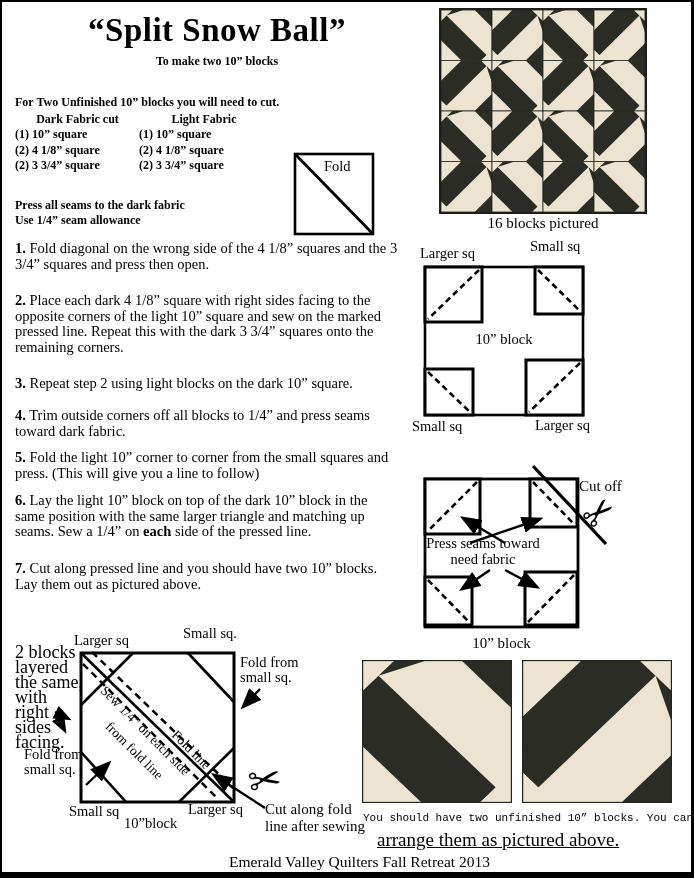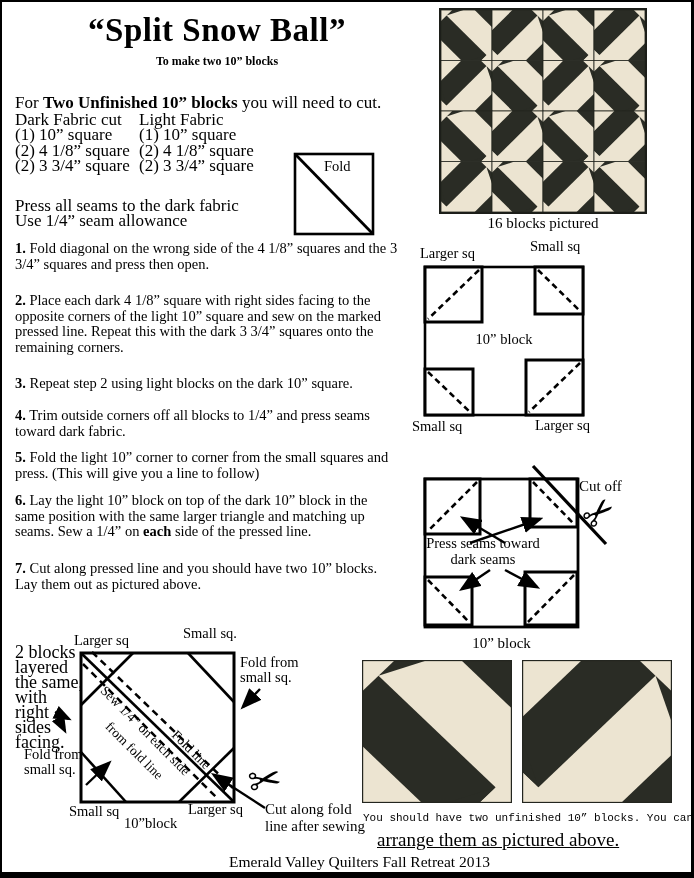--- a/index.html
+++ b/index.html
@@ -6,28 +6,28 @@
   * { box-sizing: border-box; }
   body { margin:0; background:#888; font-family:"Liberation Serif", serif; }
   .page {
     position:relative; width:694px; height:878px; margin:0 auto;
     background:#fff; border:2px solid #000; border-right-width:3px; border-bottom-width:6px;
     overflow:hidden; color:#000;
   }
   .abs { position:absolute; }
   .title { width:430px; text-align:center; font-weight:bold; font-size:33px; letter-spacing:.5px; }
   .subtitle { width:430px; text-align:center; font-weight:bold; font-size:12px; }
-  .body-text { font-size:17px; line-height:15.4px; }
+  .body-text { font-size:12px; line-height:15.4px;font-weight:bold; }
   .step { font-size:14.5px; line-height:15.5px; width:385px; }
   .lbl { font-size:14.5px; white-space:nowrap; }
   .lbl-c { font-size:14.5px; text-align:center; white-space:nowrap; }
   .rot { transform-origin:center center; white-space:nowrap; font-size:13.5px; }
   .scissors { font-family:"DejaVu Sans", sans-serif; color:#000; line-height:1; }
   svg { display:block; }
-  .col-head { white-space:nowrap; }
+  .col-head { white-space:nowrap;text-align:center; }
 </style>
 </head>
 <body>
 
 <svg width="0" height="0" style="position:absolute" aria-hidden="true">
   <defs>
     <g id="blockA">
       <rect x="0" y="0" width="100" height="100" fill="var(--light)"></rect>
       <polygon points="0,0 100,100 0,100" fill="var(--dark)"></polygon>
       <polygon points="66,0 100,0 100,34" fill="var(--dark)"></polygon>
@@ -137,21 +137,21 @@
     <line x1="154" y1="115" x2="108" y2="162" stroke="#000" stroke-width="2.6" stroke-dasharray="6 4"></line>
     <line x1="113" y1="6" x2="186" y2="84" stroke="#000" stroke-width="3.2"></line>
     <line x1="85" y1="83" x2="43" y2="58" stroke="#000" stroke-width="2.4" marker-end="url(#arrow2)"></line>
     <line x1="50" y1="83" x2="120" y2="59" stroke="#000" stroke-width="2.4" marker-end="url(#arrow2)"></line>
     <line x1="70" y1="110" x2="42" y2="129" stroke="#000" stroke-width="2.4" marker-end="url(#arrow2)"></line>
     <line x1="85" y1="110" x2="117" y2="127" stroke="#000" stroke-width="2.4" marker-end="url(#arrow2)"></line>
   </svg>
   <div class="abs lbl" style="left:577px; top:476px; font-size:15px;">Cut off</div>
   <div class="abs scissors" style="left:581px; top:492px; font-size:38px; transform:rotate(-42deg);">✂</div>
   <div class="abs lbl-c" style="left:420px; top:533px; width:122px;">Press seams toward</div>
-  <div class="abs lbl-c" style="left:420px; top:549px; width:122px;">dark seams</div>
+  <div class="abs lbl-c" style="left:420px; top:549px; width:122px;">need fabric</div>
   <div class="abs lbl-c" style="left:423px; top:633px; width:153px; font-size:15px;">10” block</div>
 
   <svg class="abs" style="left:10px; top:640px;" width="330" height="180" viewBox="0 0 330 180">
     <defs>
       <marker id="arrow3" markerWidth="9" markerHeight="7" refX="7.5" refY="3.5" orient="auto">
         <path d="M0,0 L9,3.5 L0,7 z" fill="#000"></path>
       </marker>
     </defs>
     <rect x="69" y="11" width="153" height="149" fill="#fff" stroke="#000" stroke-width="3"></rect>
 

